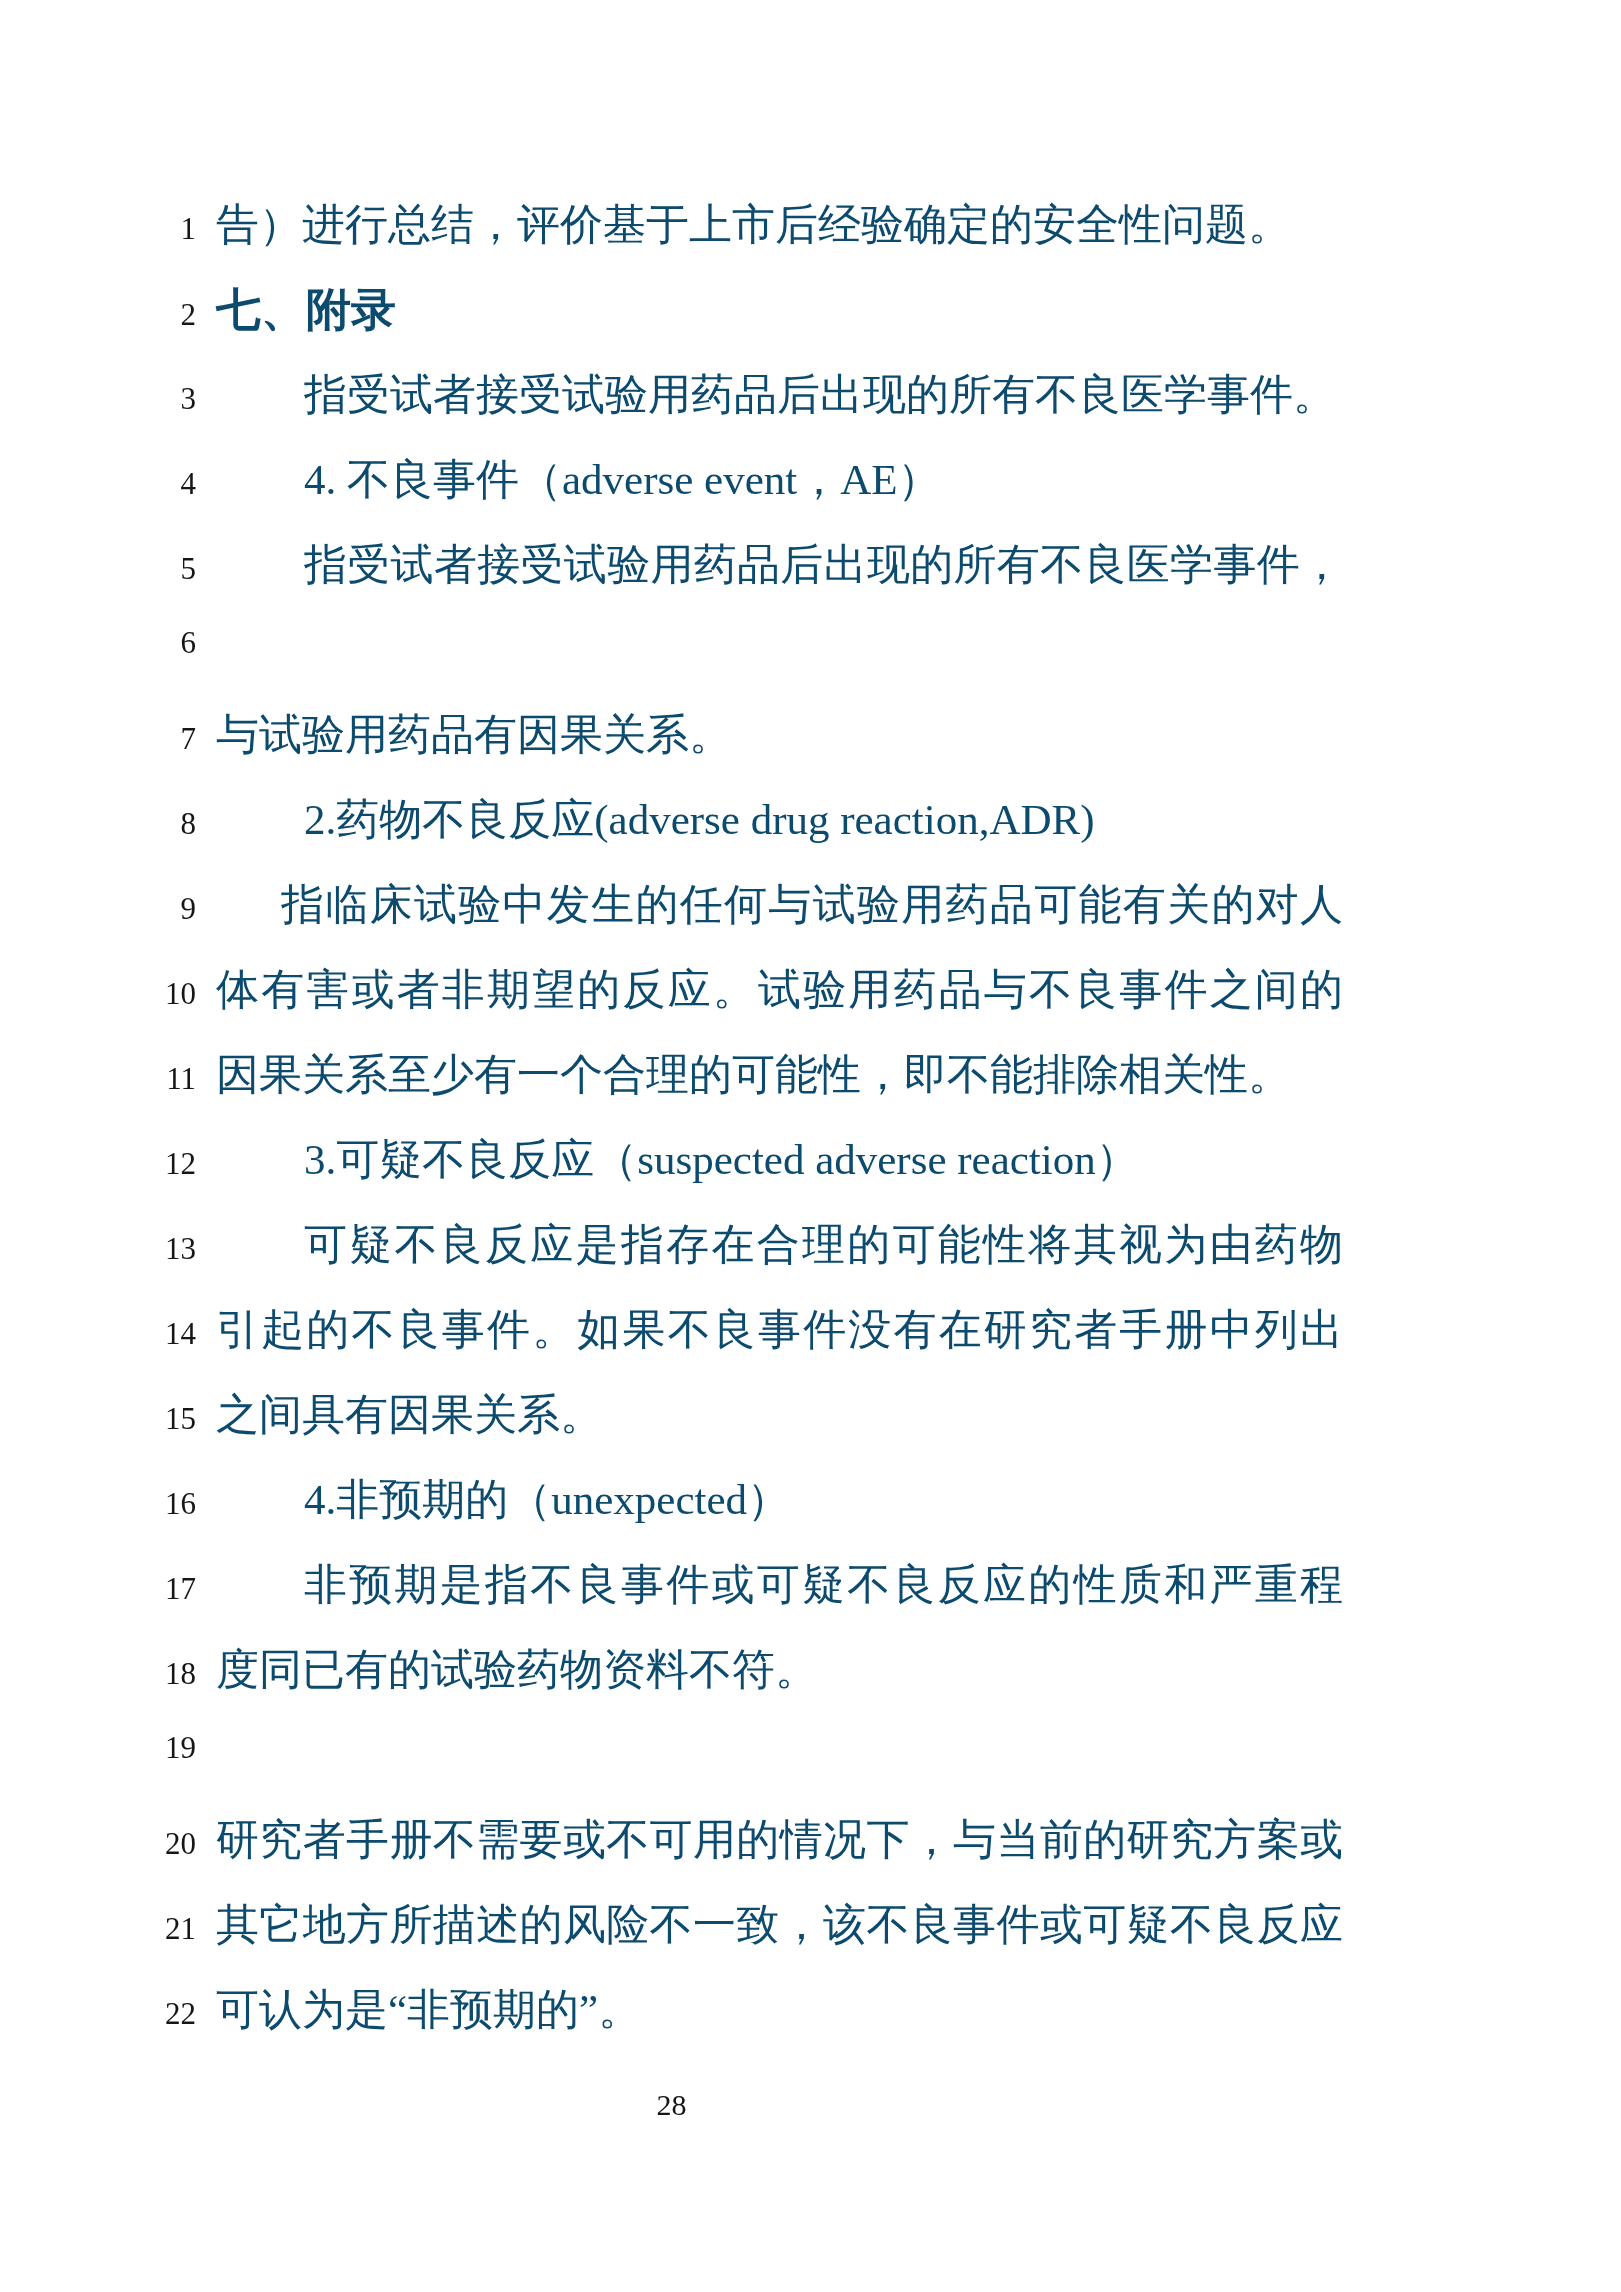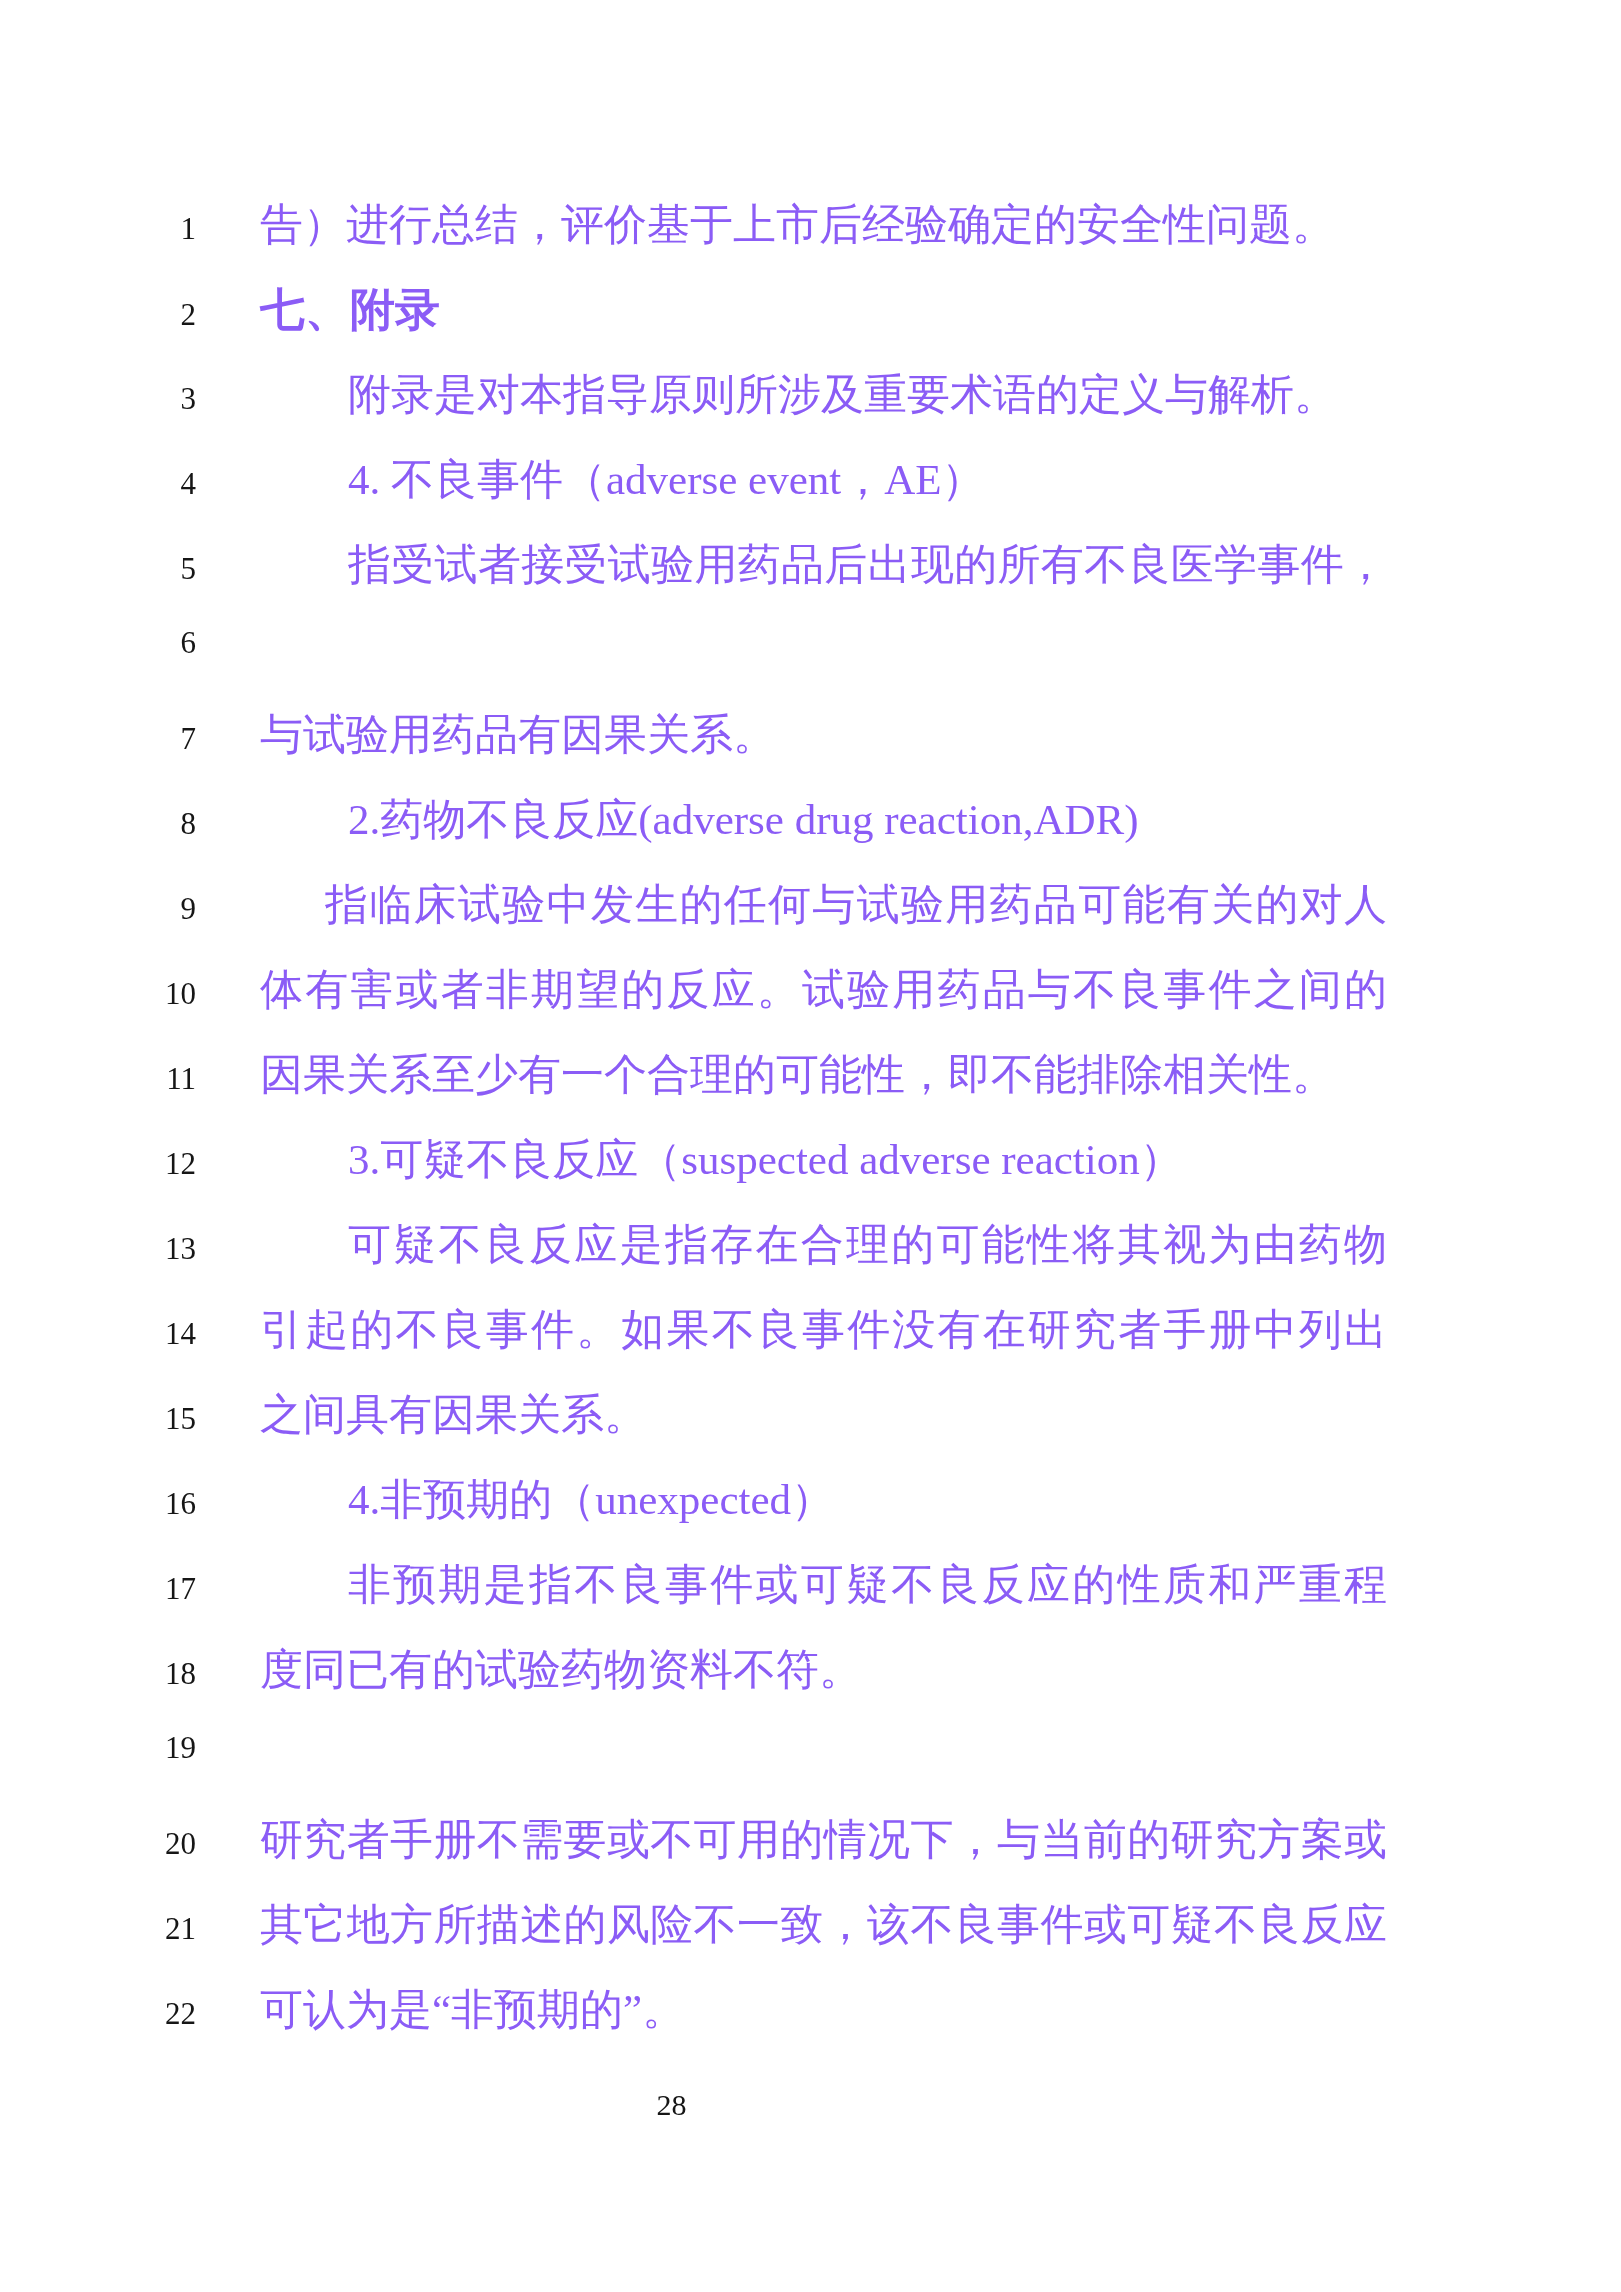--- a/index.html
+++ b/index.html
@@ -28,26 +28,26 @@
     flex: 0 0 196px;
     text-align: right;
     font-size: 31px;
     line-height: 1;
     color: #161616;
     font-family: "Liberation Serif", "DejaVu Serif", serif;
   }
   .linetext {
     flex: 0 0 1127px;
     width: 1127px;
-    margin-left: 64px;
+    margin-left: 20px;
     font-size: 43px;
     line-height: 1.06;
     letter-spacing: 0px;
     white-space: nowrap;
-    color: #8b5cf6;
+    color: #0c4a6e;
   }
   .linetext.heading {
     font-family: Liberation Serif, serif;
     font-weight: 700;
     font-size: 45px;
   }
   .linetext.indent { text-indent: 88px; }
   .linetext.indent-sm { text-indent: 65px; }
   .linetext.justify {
     text-align: justify;
@@ -77,21 +77,21 @@
     <span class="linetext">告）进行总结，评价基于上市后经验确定的安全性问题。</span>
   </div>
 
   <div class="row">
     <span class="lineno">2</span>
     <span class="linetext heading">七、附录</span>
   </div>
 
   <div class="row">
     <span class="lineno">3</span>
-    <span class="linetext indent">附录是对本指导原则所涉及重要术语的定义与解析。</span>
+    <span class="linetext indent">指受试者接受试验用药品后出现的所有不良医学事件。</span>
   </div>
 
   <div class="row">
     <span class="lineno">4</span>
     <span class="linetext indent">4. 不良事件（adverse event，AE）</span>
   </div>
 
   <div class="row">
     <span class="lineno">5</span>
     <span class="linetext indent justify">指受试者接受试验用药品后出现的所有不良医学事件，</span>

